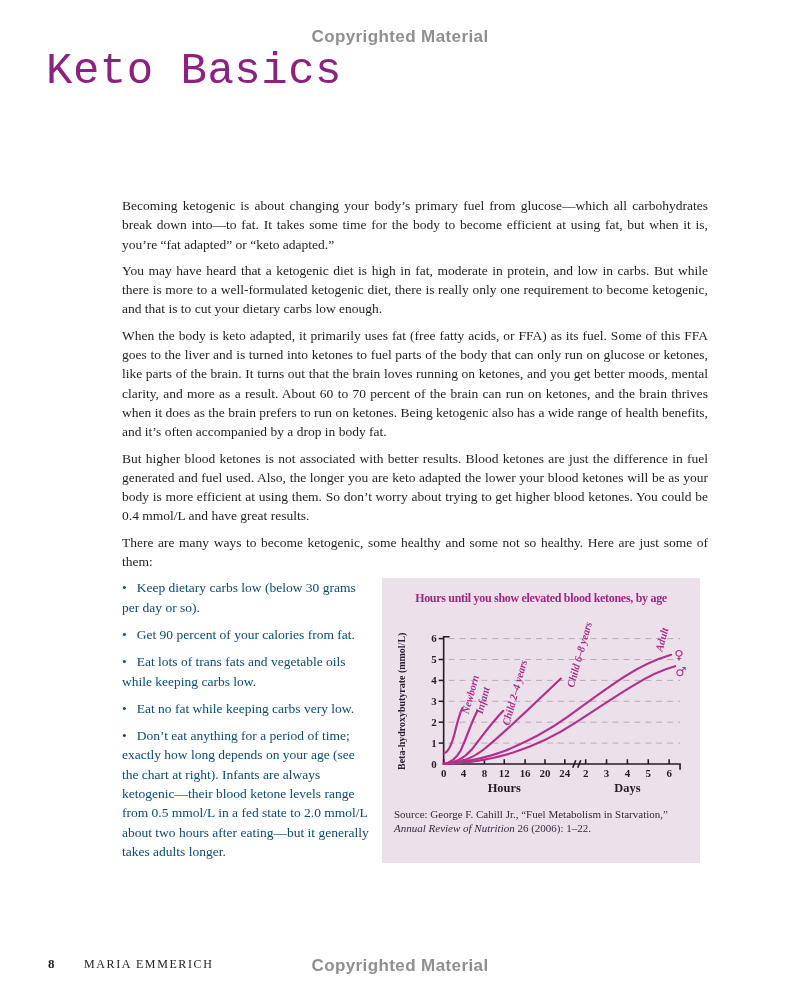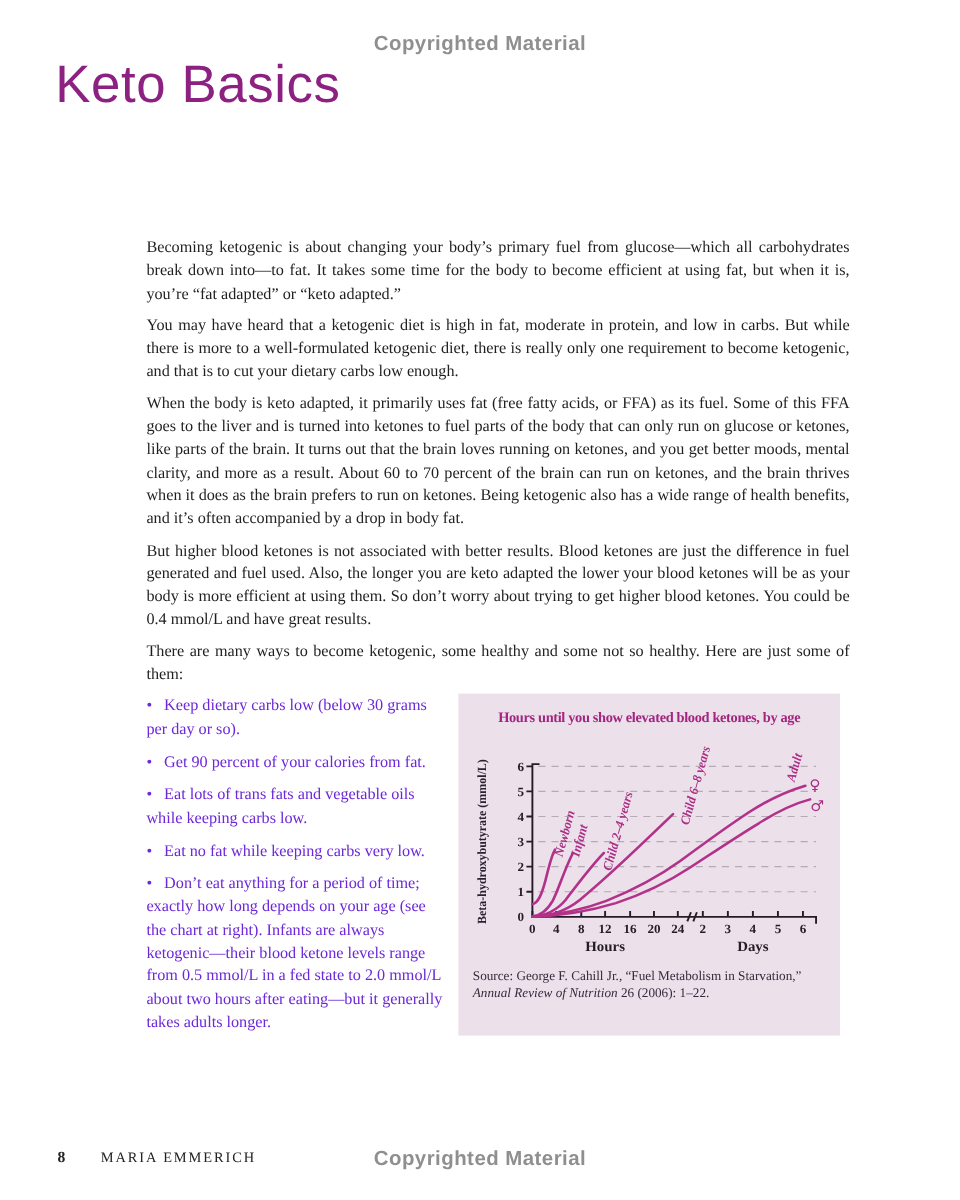--- a/index.html
+++ b/index.html
@@ -9,32 +9,32 @@
   }
   .copyright {
     position:absolute; left:0; width:100%; text-align:center;
     font-family:"Liberation Sans", sans-serif; font-weight:bold;
     font-size:17px; color:#8f8f8f; letter-spacing:0.4px;
   }
   .copyright.top { top:27px; }
   .copyright.bottom { top:956px; }
   h1.page-title {
     position:absolute; left:46px; top:46px; margin:0;
-    font-family:Liberation Sans, sans-serif; font-weight:normal;
+    font-family:Liberation Mono, monospace; font-weight:normal;
     font-size:44px; color:#8d2182; letter-spacing:0.5px;
   }
   .content { position:absolute; left:122px; top:196px; width:586px; }
   .content p {
     margin:0 0 7px 0; font-size:13.5px; line-height:19.3px;
     text-align:justify; color:#1f1f1f;
   }
   .columns { display:flex; margin-top:4px; }
   .bullets { width:252px; flex:0 0 auto; }
   .bullet {
-    font-size:13.5px; line-height:19.3px; margin-bottom:8px; color:#6d28d9;
+    font-size:13.5px; line-height:19.3px; margin-bottom:8px; color:#0c4a6e;
   }
   .bullet::before { content:"\2022"; display:inline; margin-right:10px; }
   .chartbox {
     margin-left:8px; width:318px; background:#ece0eb;
     padding:12px 12px 28px; box-sizing:border-box; align-self:flex-start;
   }
   .chart-title {
     font-family:"Liberation Serif", serif; font-weight:bold;
     font-size:12px; letter-spacing:-0.3px; color:#a2267f;
     text-align:center; white-space:nowrap; margin:1px 0 6px 0;

